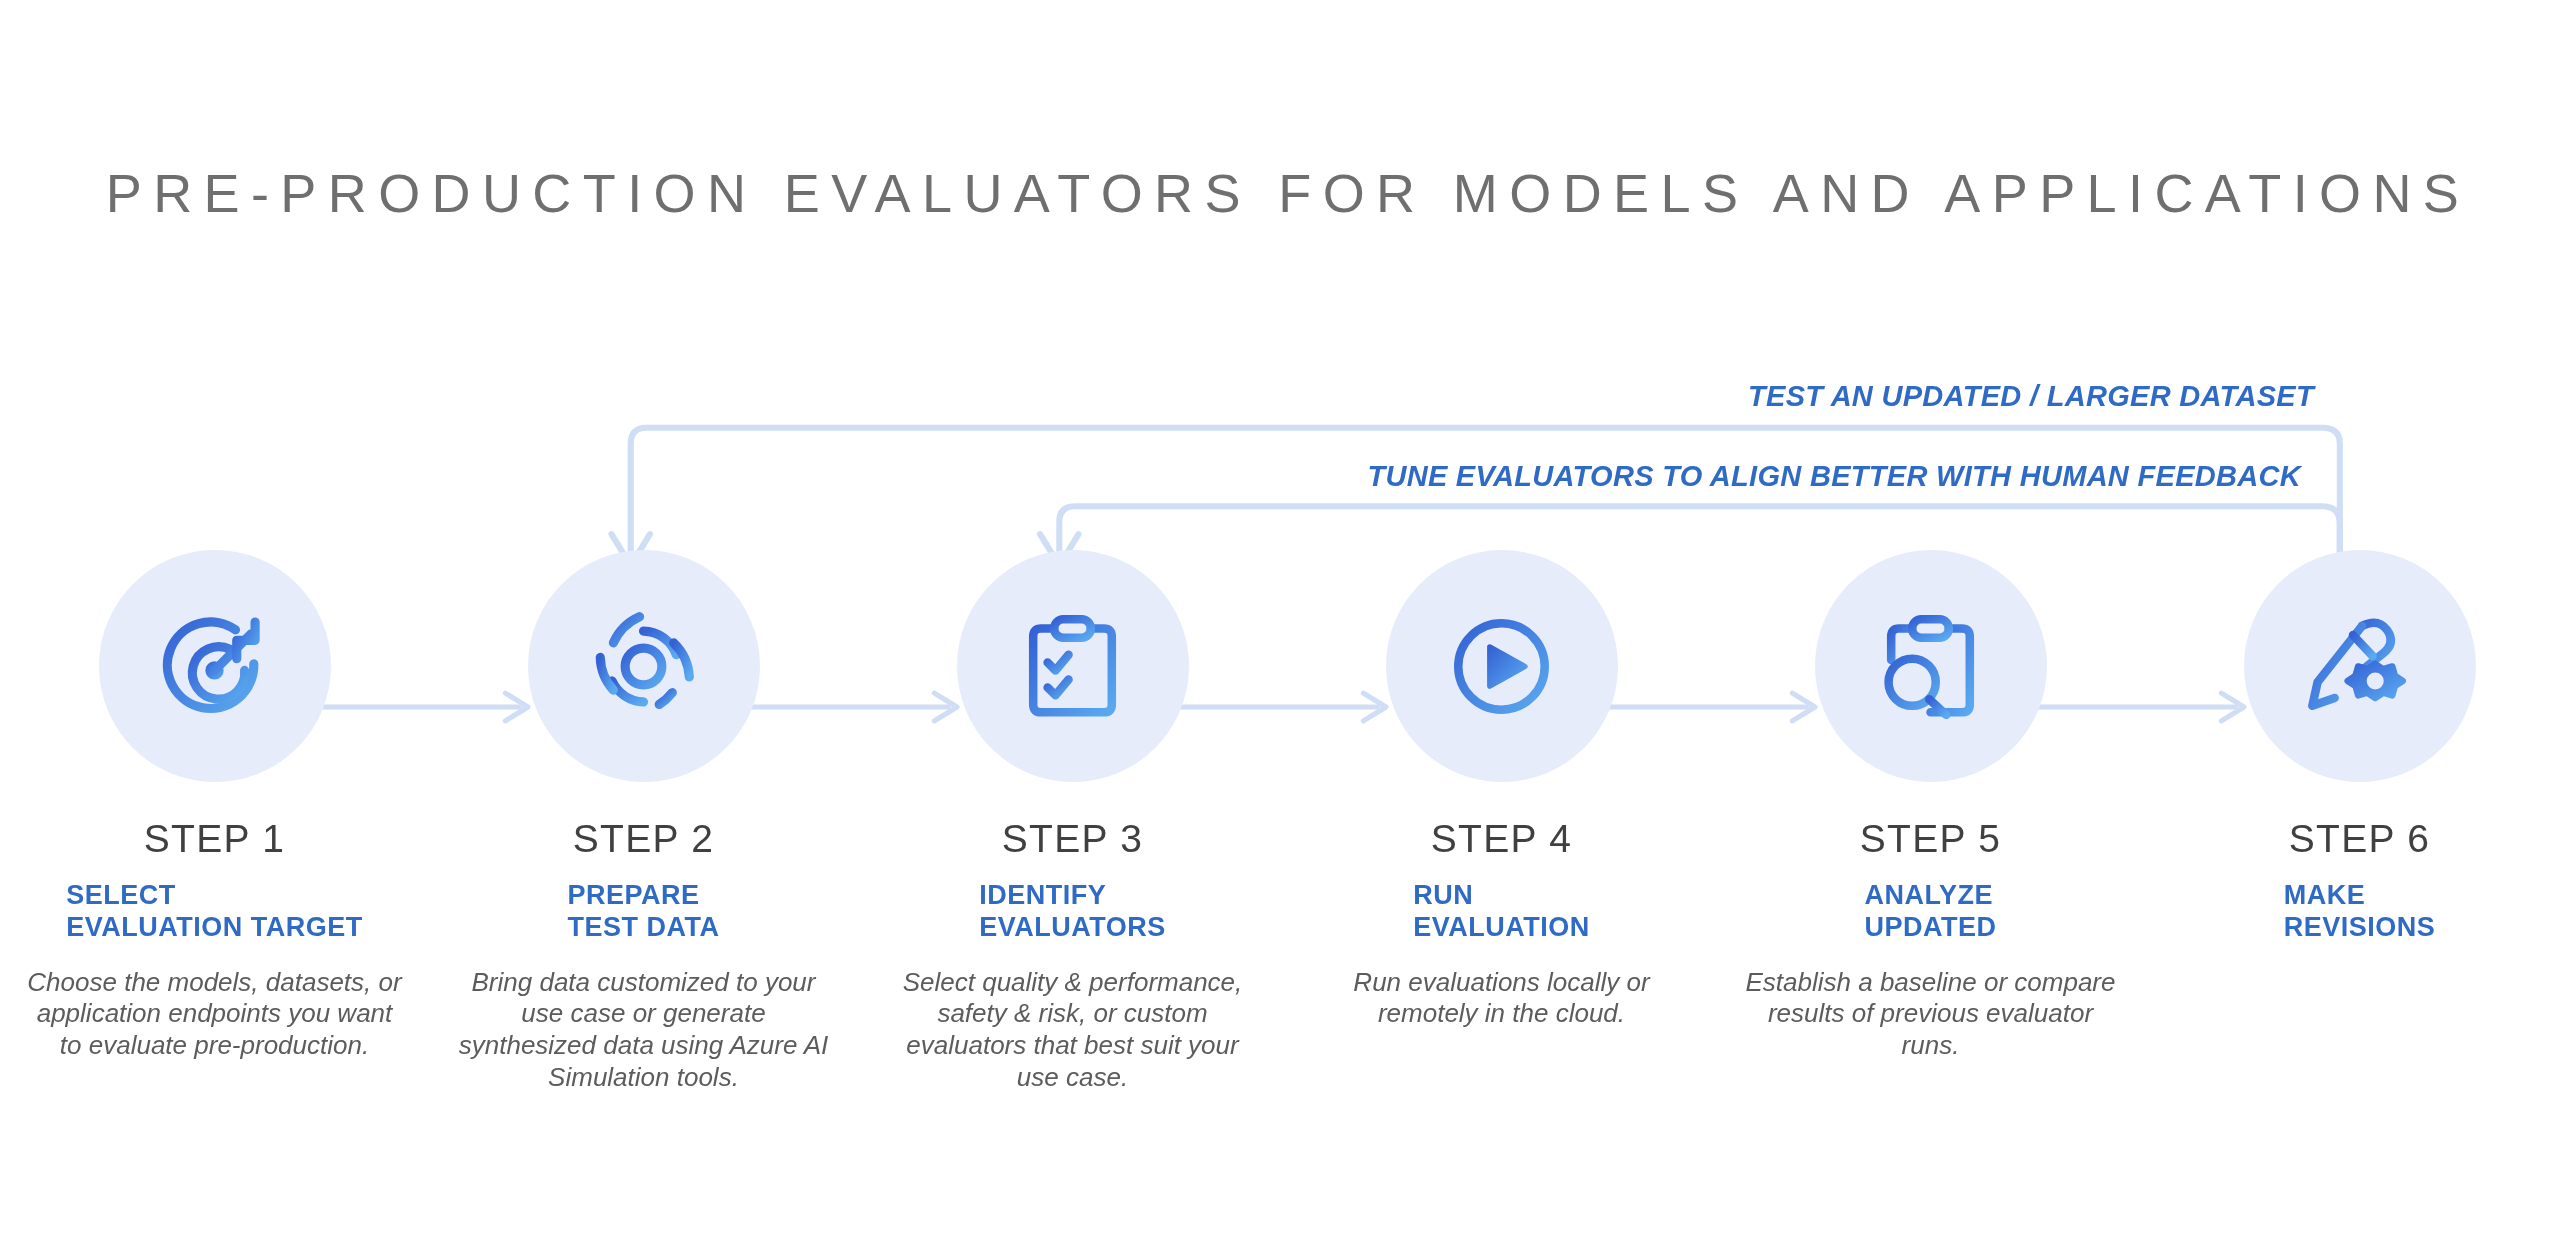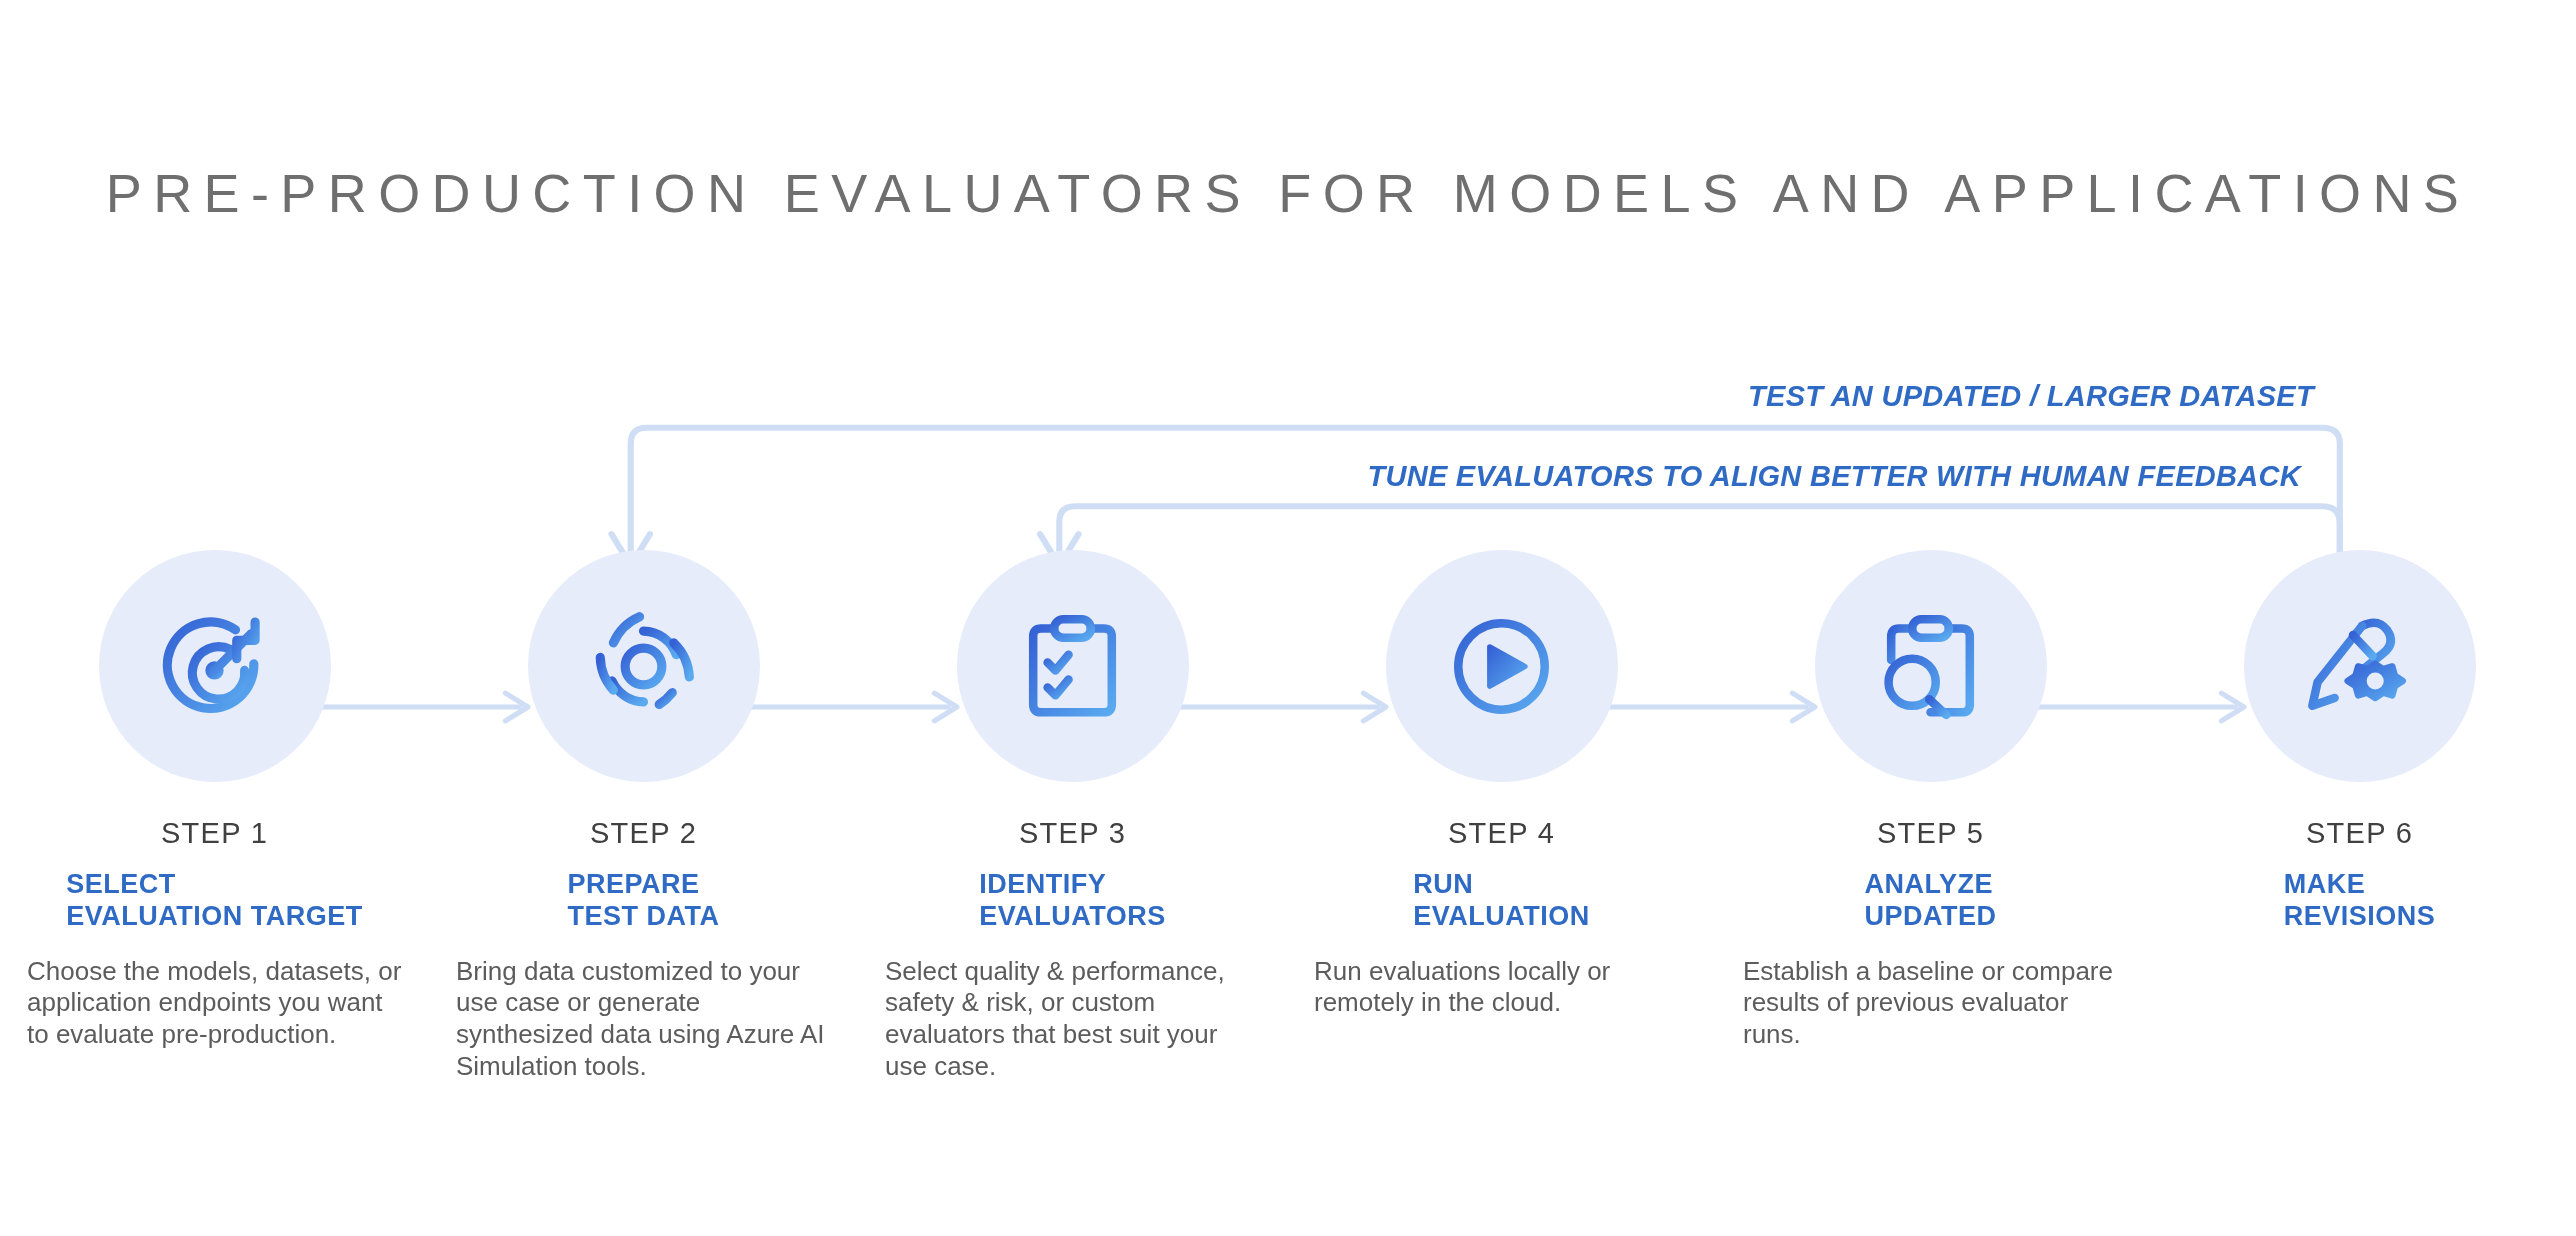--- a/index.html
+++ b/index.html
@@ -68,40 +68,42 @@
   .connector {
     position:absolute;
     top:131px;
     left:321px;
     width:218px; height:52px;
     z-index:1;
   }
 
   .step-num {
     margin-top:35px;
-    font-size:29px;
+    font-size:39px;
     font-weight:400;
     color:#404040;
     letter-spacing:1.3px;
   }
   .step-sub {
     margin-top:19px;
     font-size:27px;
     font-weight:bold;
     color:#2f6ac4;
     line-height:1.18;
     letter-spacing:0.5px;
   }
   .step-desc {
     margin-top:23px;
     font-size:26px;
     font-weight:400;
     color:#5c5c5c;
     line-height:1.22;
+    text-align:center;
     max-width:375px;
+    font-style:italic;
   }
 </style>
 </head>
 <body>
 
 <div id="title">PRE-PRODUCTION EVALUATORS FOR MODELS AND APPLICATIONS</div>
 
 <svg id="loops" viewBox="0 0 2950 1416" xmlns="http://www.w3.org/2000/svg">
   <defs>
     <linearGradient id="gradIcon" x1="0" y1="0" x2="1" y2="1">

